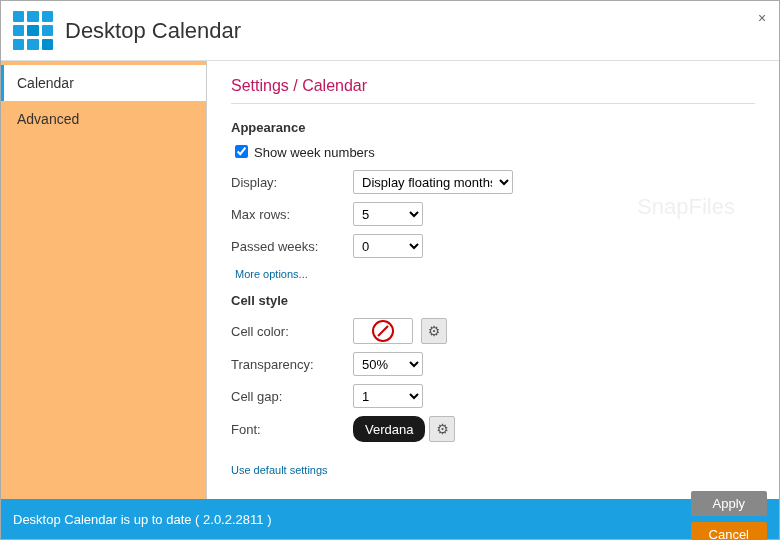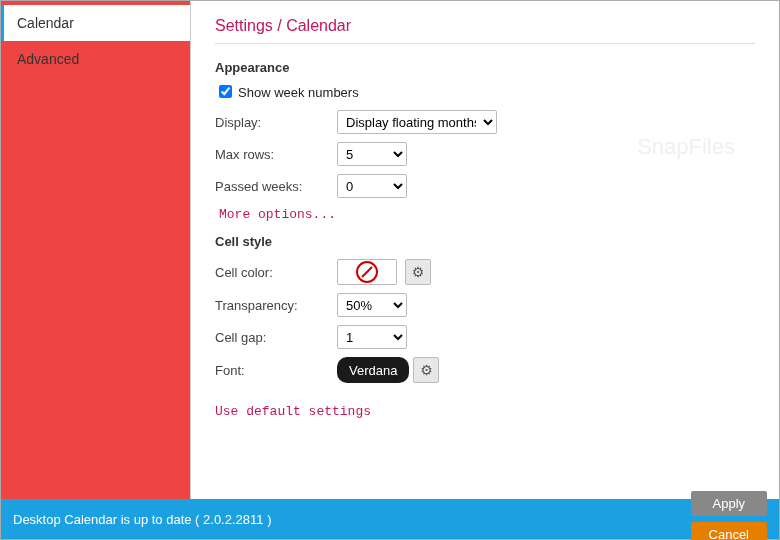--- a/index.html
+++ b/index.html
@@ -69,22 +69,22 @@
 
     
     .main {
       display: flex;
       flex: 1;
       overflow: hidden;
     }
 
     
     .sidebar {
-      width: 190px;
-      background: #ef4444;
+      width: 206px;
+      background: #fdba74;
       border-right: 1px solid #ccc;
       padding-top: 4px;
     }
     .sidebar-item {
       padding: 10px 16px;
       cursor: pointer;
       font-size: 14px;
       color: #333;
     }
     .sidebar-item.active {
@@ -155,25 +155,24 @@
       background: #fff;
       border-radius: 2px;
       cursor: pointer;
       height: 24px;
     }
     select.wide { width: 160px; }
     select.small { width: 70px; }
 
     
     .link {
-      color: #be185d;
+      color: #0369a1;
       text-decoration: none;
       cursor: pointer;
-      font-size: 13px;
-      font-family: Liberation Mono, monospace;
+      font-size: 11px;
     }
 
     .more-options {
       margin-left: 4px;
       margin-top: 4px;
       margin-bottom: 12px;
     }
 
     
     .cell-color-btn {
@@ -293,20 +292,35 @@
 
     .content-wrapper {
       position: relative;
     }
   </style>
 </head>
 <body>
 
 <div class="window">
 
+  <div class="title-bar">
+    <div class="title-bar-icon">
+      <div class="tile" style="background:#1ba1e2"></div>
+      <div class="tile" style="background:#1ba1e2"></div>
+      <div class="tile" style="background:#1ba1e2"></div>
+      <div class="tile" style="background:#1ba1e2"></div>
+      <div class="tile" style="background:#0090d0"></div>
+      <div class="tile" style="background:#1ba1e2"></div>
+      <div class="tile" style="background:#1ba1e2"></div>
+      <div class="tile" style="background:#1ba1e2"></div>
+      <div class="tile" style="background:#0090d0"></div>
+    </div>
+    <span class="title-bar-text">Desktop Calendar</span>
+    <div class="close-btn">×</div>
+  </div>
 
   <div class="main">
 
     <div class="sidebar">
       <div class="sidebar-item active">
         <span>Calendar</span>
       </div>
       <div class="sidebar-item">
         <span>Advanced</span>
       </div>

